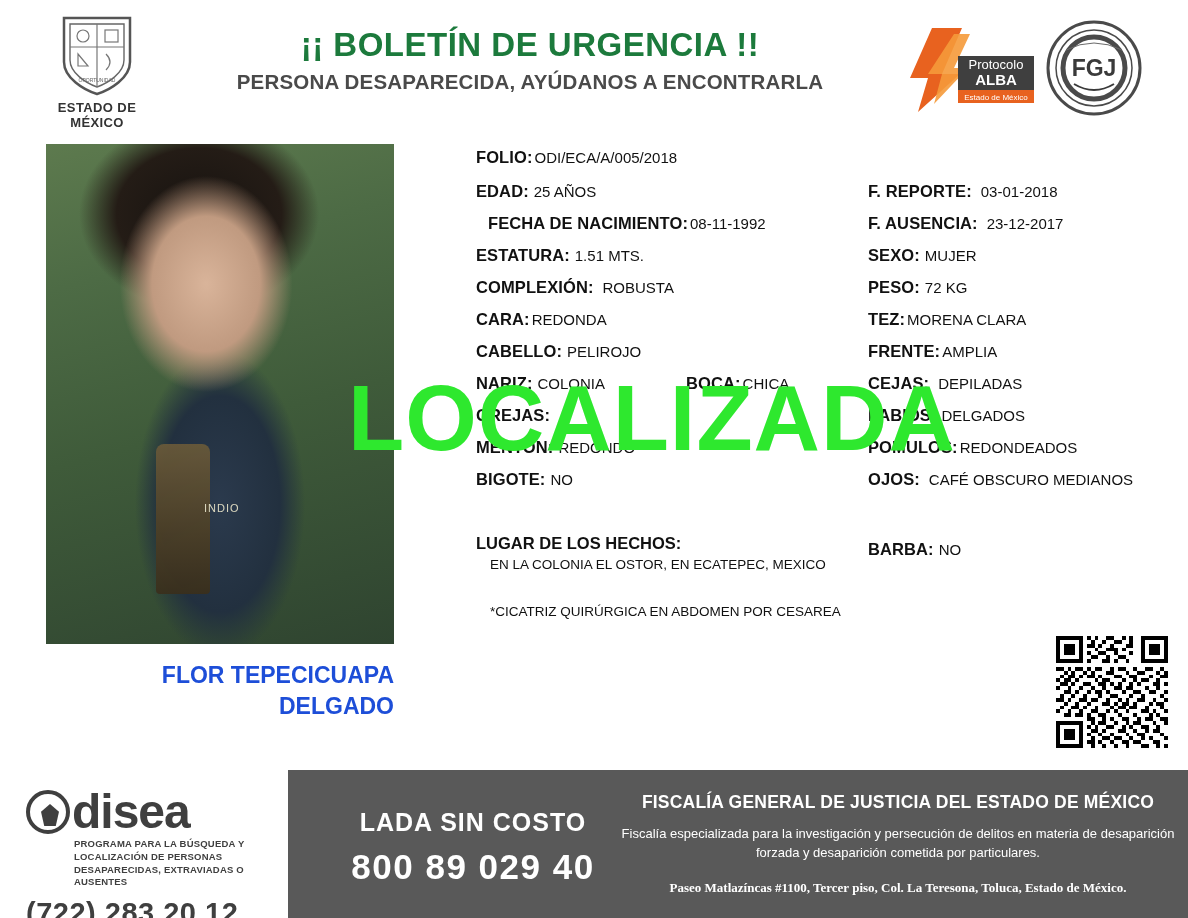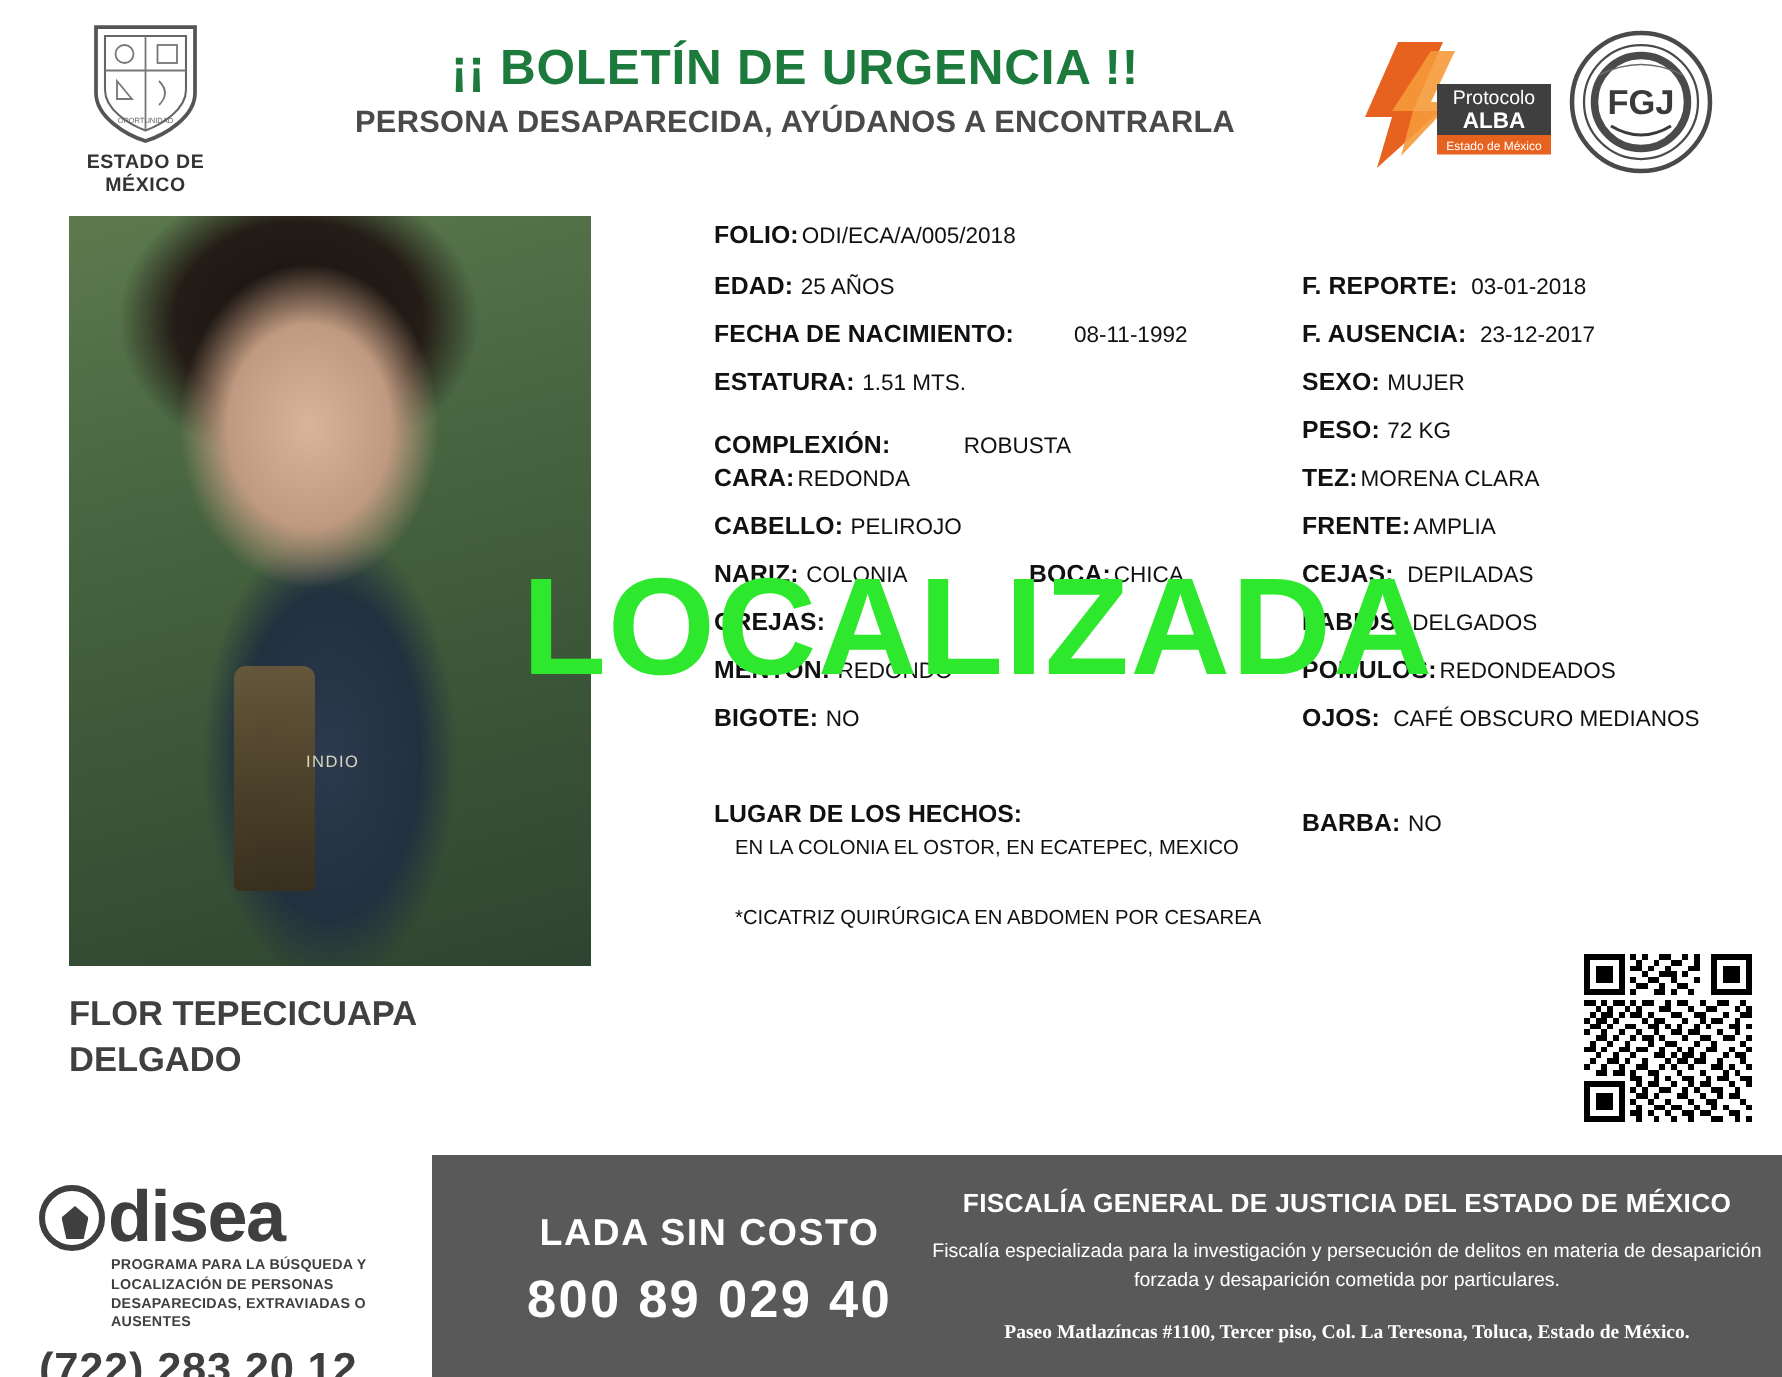--- a/index.html
+++ b/index.html
@@ -105,25 +105,25 @@
     color: #e9e4c8;
     font-size: 11px;
     font-weight: normal;
     letter-spacing: 1px;
     padding-left: 48px;
   }
   .photo-name {
     position: absolute;
     left: 46px; top: 660px;
     width: 348px;
-    text-align: left;
+    text-align: right;
     font-size: 23px;
     font-weight: bold;
     line-height: 1.35;
-    color: #404040;
+    color: #1d4ed8;
   }
 
   
   .fields {
     position: absolute;
     left: 432px; top: 140px;
     width: 740px;
     height: 480px;
     margin-left: 36px;
   }
@@ -345,31 +345,31 @@
     <div class="row" style="left:8px; top:8px;">
       <span class="lbl">FOLIO:</span>
       <span class="val" style="margin-left:2px;">ODI/ECA/A/005/2018</span>
     </div>
 
     <div class="row" style="left:8px; top:42px;">
       <span class="lbl">EDAD:</span>
       <span class="val">25 AÑOS</span>
     </div>
 
-    <div class="row" style="left:8px; top:74px;gap:38px;">
+    <div class="row" style="left:20px; top:74px;">
       <span class="lbl">FECHA DE NACIMIENTO:</span>
       <span class="val" style="margin-left:2px;">08-11-1992</span>
     </div>
 
     <div class="row" style="left:8px; top:106px;">
       <span class="lbl">ESTATURA:</span>
       <span class="val">1.51 MTS.</span>
     </div>
 
-    <div class="row" style="left:8px; top:148px;gap:40px;">
+    <div class="row" style="left:8px; top:138px;">
       <span class="lbl">COMPLEXIÓN:</span>
       <span class="val" style="margin-left:9px;">ROBUSTA</span>
     </div>
 
     <div class="row" style="left:8px; top:170px;">
       <span class="lbl">CARA:</span>
       <span class="val" style="margin-left:2px;">REDONDA</span>
     </div>
 
     <div class="row" style="left:8px; top:202px;">

